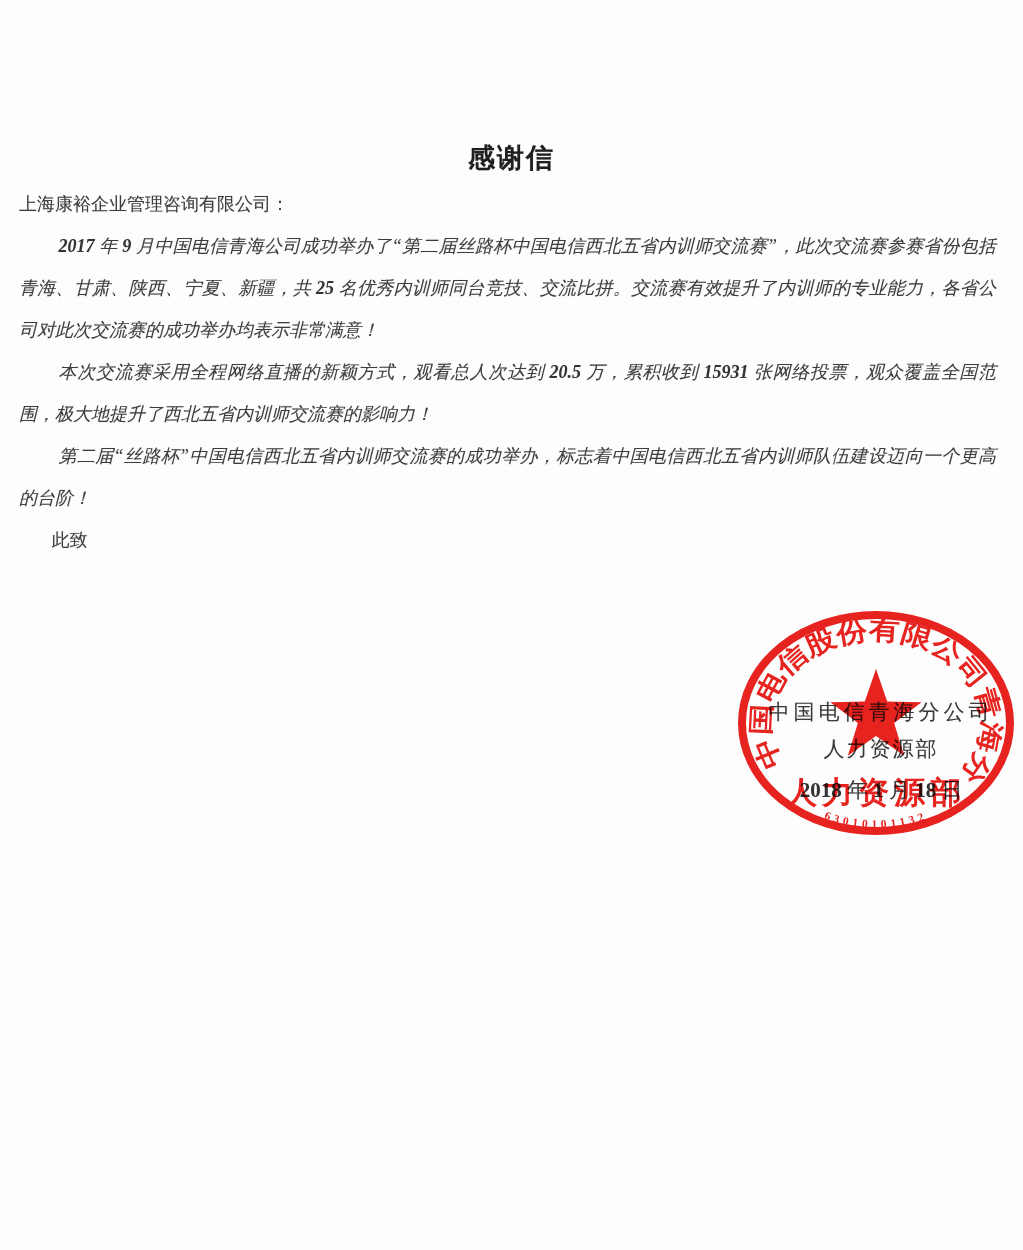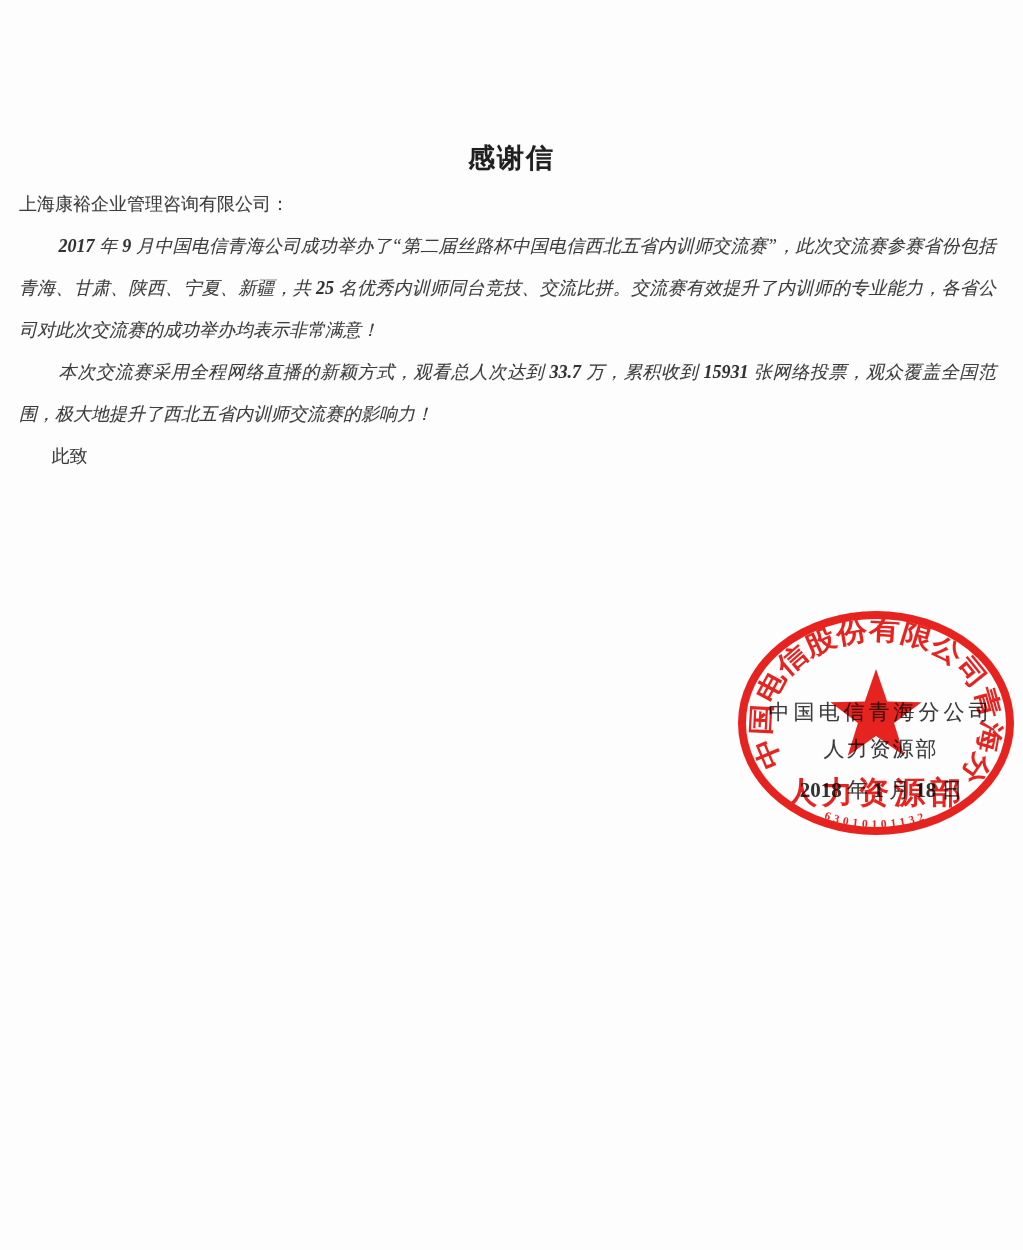--- a/index.html
+++ b/index.html
@@ -70,21 +70,22 @@
 </head>
 <body>
 
 <div class="page">
 
   <div class="doc-title">感谢信</div>
 
   <div class="letter-body">
     <p class="salutation">上海康裕企业管理咨询有限公司：</p>
     <p class="para"><b>2017</b> 年 <b>9</b> 月中国电信青海公司成功举办了“第二届丝路杯中国电信西北五省内训师交流赛”，此次交流赛参赛省份包括青海、甘肃、陕西、宁夏、新疆，共 <b>25</b> 名优秀内训师同台竞技、交流比拼。交流赛有效提升了内训师的专业能力，各省公司对此次交流赛的成功举办均表示非常满意！</p>
-    <p class="para">本次交流赛采用全程网络直播的新颖方式，观看总人次达到 <b>33.7</b> 万，累积收到 <b>15931</b> 张网络投票，观众覆盖全国范围，极大地提升了西北五省内训师交流赛的影响力！</p>
+    <p class="para">本次交流赛采用全程网络直播的新颖方式，观看总人次达到 <b>20.5</b> 万，累积收到 <b>15931</b> 张网络投票，观众覆盖全国范围，极大地提升了西北五省内训师交流赛的影响力！</p>
+    <p class="para">第二届“丝路杯”中国电信西北五省内训师交流赛的成功举办，标志着中国电信西北五省内训师队伍建设迈向一个更高的台阶！</p>
     <p class="closing-phrase">此致</p>
   </div>
 
   <div class="signature">
     <div class="sig-company">中国电信青海分公司</div>
     <div class="sig-dept">人力资源部</div>
     <div class="sig-date"><b>2018</b> 年 <b>1</b> 月 <b>18</b> 日</div>
   </div>
 
   <svg class="stamp" viewBox="0 0 284 232" xmlns="http://www.w3.org/2000/svg">

